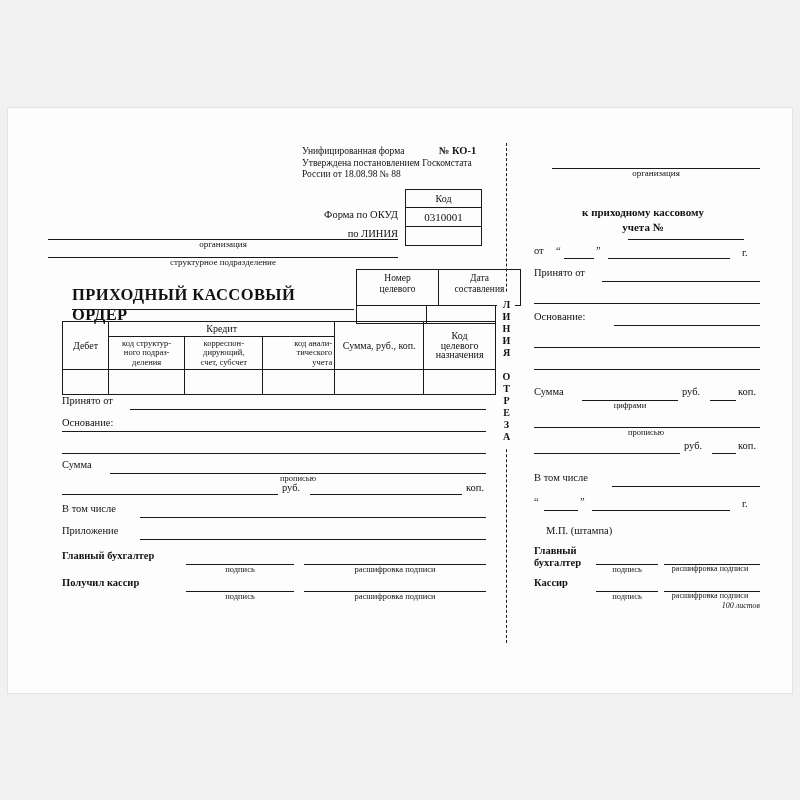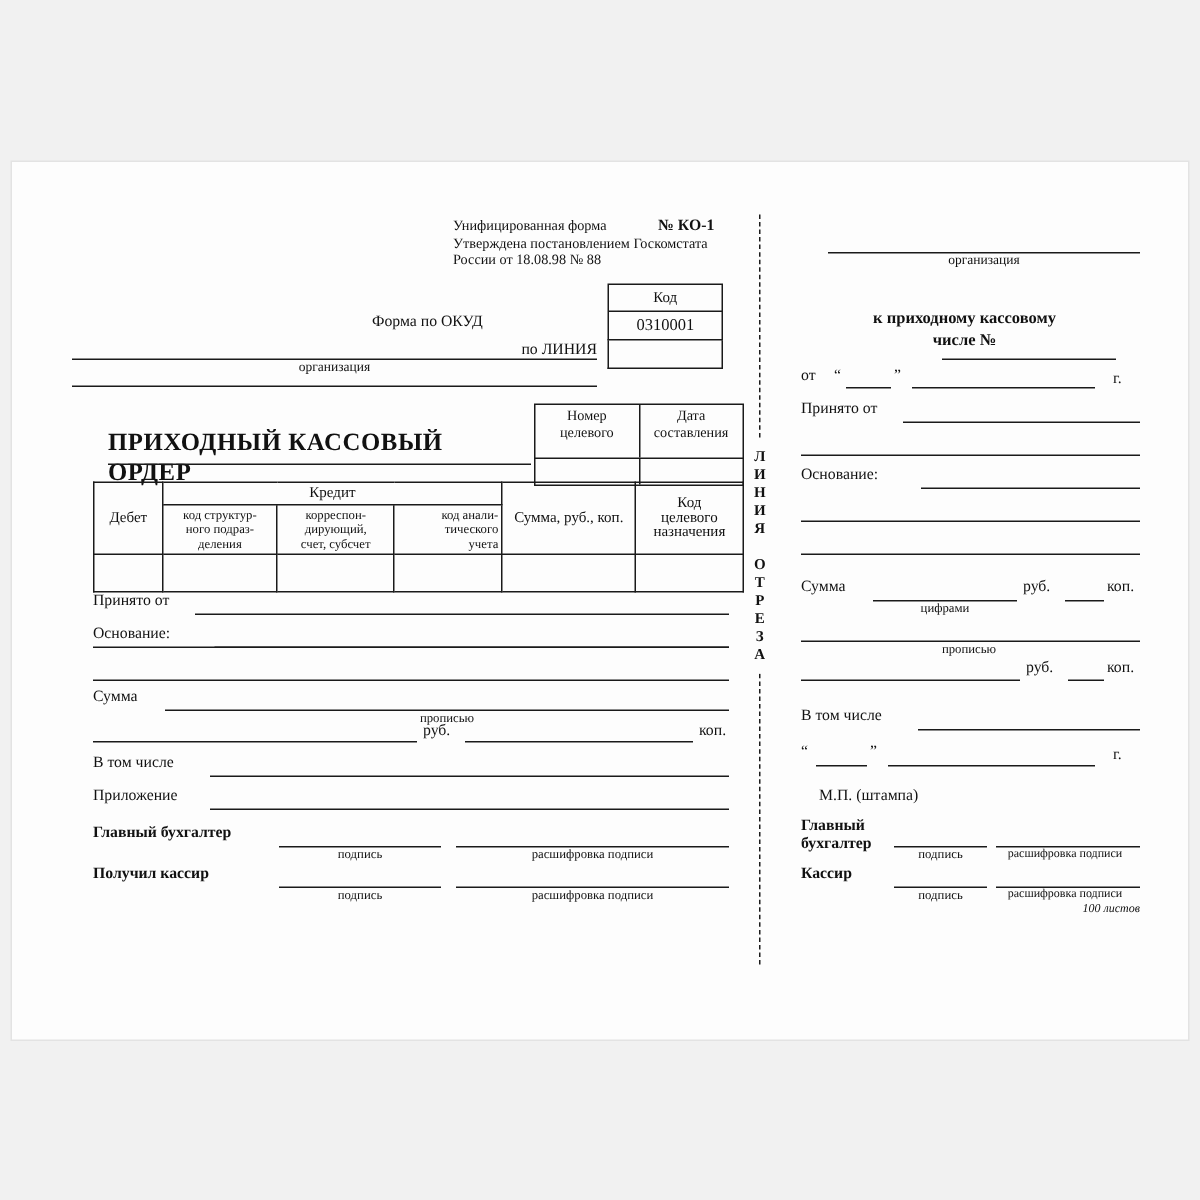--- a/index.html
+++ b/index.html
@@ -43,21 +43,21 @@
     position:absolute; left:357px; top:65px; width:77px; height:19px;
     border:1px solid #1a1a1a; border-top:none; box-sizing:border-box;
     text-align:center; font-size:11px; line-height:18px;
   }
   .okpo-val{
     position:absolute; left:357px; top:84px; width:77px; height:19px;
     border:1px solid #1a1a1a; border-top:none; box-sizing:border-box;
   }
   .lbl-okud{
     position:absolute; left:200px; top:66px; width:150px;
-    font-size:10.5px;
+    text-align:right; font-size:10.5px;
   }
   .lbl-okpo{
     position:absolute; left:200px; top:85px; width:150px;
     text-align:right; font-size:10.5px;
   }
 
   .org-line{
     position:absolute; left:0; top:95px; width:350px;
     border-bottom:1px solid #1a1a1a; height:1px;
   }
@@ -68,21 +68,21 @@
   .sub-line{
     position:absolute; left:0; top:113px; width:350px;
     border-bottom:1px solid #1a1a1a; height:1px;
   }
   .sub-cap{
     position:absolute; left:0; top:114px; width:350px;
     text-align:center; font-size:9px;
   }
 
   .numdate{
-    position:absolute; left:308px; top:126px; width:140px; height:37px;
+    position:absolute; left:308px; top:126px; width:165px; height:37px;
     border:1px solid #1a1a1a; box-sizing:border-box;
     display:flex;
   }
   .numdate > div{
     flex:1; text-align:center; font-size:9.5px; line-height:11px;
     padding-top:3px;
   }
   .numdate > div:first-child{ border-right:1px solid #1a1a1a; }
   .numdate-empty{
     position:absolute; left:308px; top:163px; width:140px; height:18px;
@@ -180,20 +180,21 @@
       <div class="lbl-okud">Форма по ОКУД</div>
       <div class="okud-box">Код</div>
       <div class="okud-val">0310001</div>
 
       <div class="lbl-okpo">по ЛИНИЯ</div>
       <div class="okpo-val"></div>
 
       <div class="org-line"></div>
       <div class="org-cap">организация</div>
       <div class="sub-line"></div>
+      <div class="sub-cap">структурное подразделение</div>
 
       <div class="doc-title">ПРИХОДНЫЙ КАССОВЫЙ ОРДЕР</div>
       <div class="title-ul"></div>
 
       <div class="numdate">
         <div>
           <span>Номер</span><br>
           <span>целевого</span>
         </div>
         <div>
@@ -283,21 +284,21 @@
 
     <div class="sep"></div>
     <div class="sep-label">ЛИНИЯ ОТРЕЗА</div>
 
     <div class="right">
       <div class="r-orgline"></div>
       <div class="r-orgcap">организация</div>
 
       <div class="kv-sub">
         <span>к приходному кассовому</span><br>
-        <span>числе №</span>
+        <span>учета №</span>
       </div>
       <div class="r-line" style="left:102px; top:95px; width:116px;"></div>
 
       <div class="r-txt" style="left:8px; top:102px;">от</div>
       <div class="r-txt" style="left:30px; top:102px;">“</div>
       <div class="r-line" style="left:38px; top:114px; width:30px;"></div>
       <div class="r-txt" style="left:70px; top:102px;">”</div>
       <div class="r-line" style="left:82px; top:114px; width:122px;"></div>
       <div class="r-txt" style="left:216px; top:104px;">г.</div>
 

